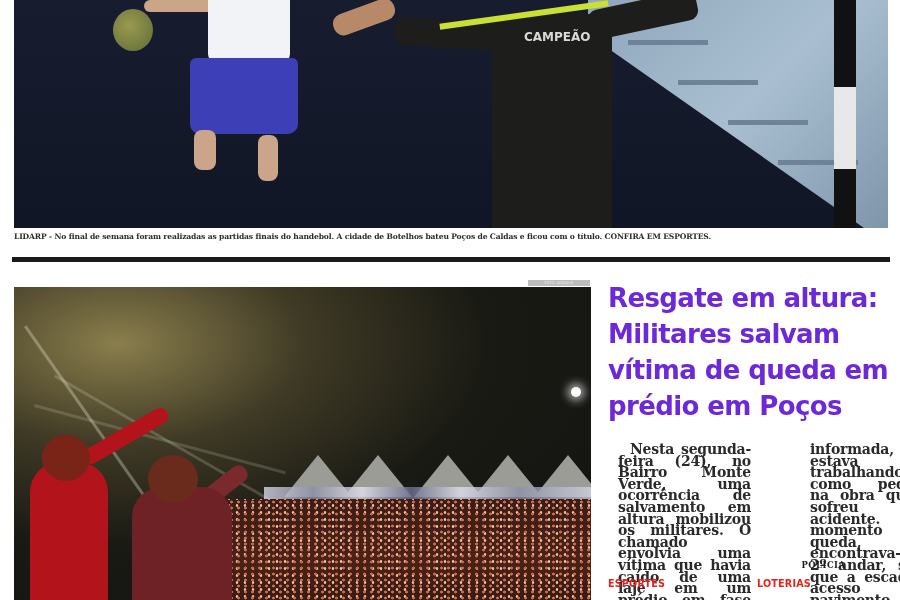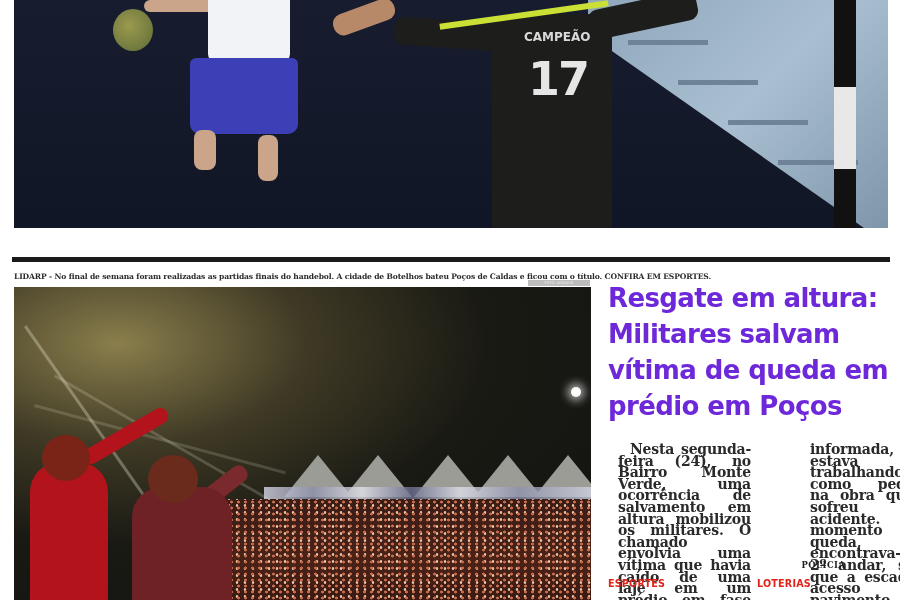--- a/index.html
+++ b/index.html
@@ -72,21 +72,20 @@
     position: absolute; left: 510px; top: 30px;
     font-family: "DejaVu Sans", sans-serif; font-size: 12px; font-weight: bold; color: #d9d9d9;
   }
 
   
   #caption-top {
     left: 14px; top: 232px; width: 876px;
     font-size: 7.6px; line-height: 10px; color: #2b2b2b;
     font-weight: bold; white-space: nowrap; overflow: hidden;
     letter-spacing: -0.15px;
-    margin-top: 40px;
   }
 
   
   #section-divider {
     left: 12px; top: 257px; width: 878px; height: 5px; background: #1a1a1a;
   }
 
   
   #photo-credit {
     left: 528px; top: 280px; width: 62px; height: 6px;
@@ -200,21 +199,20 @@
   <div class="player1-shirt"></div>
   <div class="player1-shorts"></div>
   <div class="player1-leg-a"></div>
   <div class="player1-leg-b"></div>
   <div class="player2-hand"></div>
   <div class="player2-arm-l"></div>
   <div class="player2-arm-r"></div>
   <div class="player2-body"></div>
   <div class="player2-trim"></div>
   <div class="jersey-text">CAMPEÃO</div>
-  <div class="jersey-number">17</div>
 </div>
 
 <div id="caption-top" class="abs">
   <span>LIDARP</span><span> - No final de semana foram realizadas as partidas finais do handebol. A cidade de Botelhos bateu Poços de Caldas e ficou com o título. </span><span>CONFIRA EM ESPORTES.</span>
 </div>
 
 <div id="section-divider" class="abs"></div>
 
 <div id="photo-credit" class="abs">FOTO: ARQUIVO</div>
 

